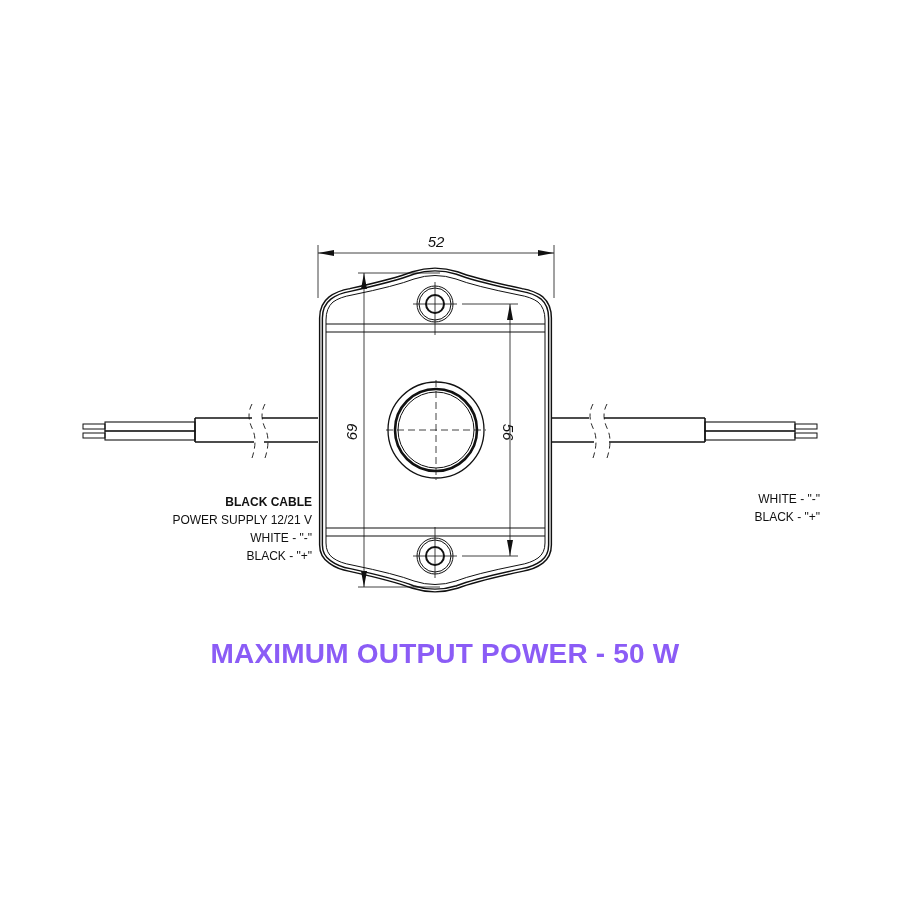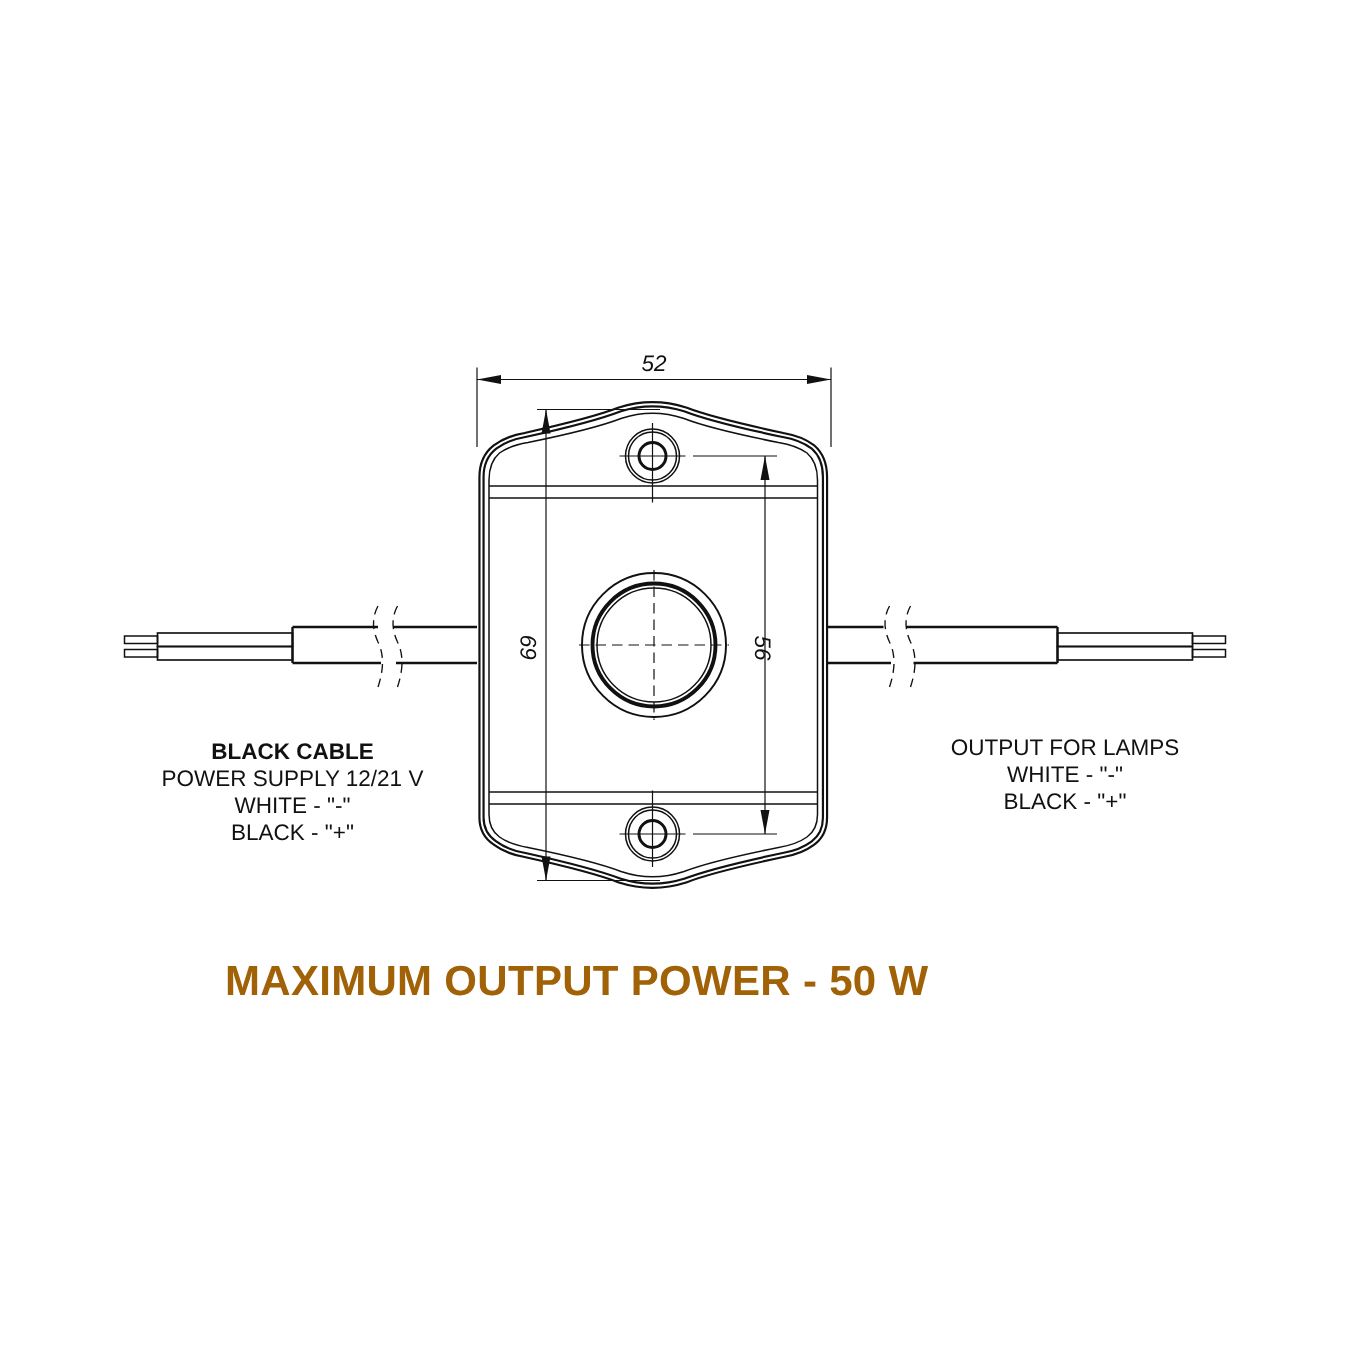--- a/index.html
+++ b/index.html
@@ -1,23 +1,23 @@
 <!DOCTYPE html>
 <html><head>
 <meta charset="utf-8">
 <style>
   html, body { margin: 0; padding: 0; background: #ffffff; }
   body { width: 900px; height: 900px; position: relative; overflow: hidden; }
   .canvas { position: absolute; left: 0; top: 0; width: 900px; height: 900px; }
-  .lbl { position: absolute; text-align: center; font-family: "Liberation Sans", sans-serif; color: #111; line-height: 18px; font-size: 15px; }
+  .lbl { position: absolute; text-align: right; font-family: "Liberation Sans", sans-serif; color: #111; line-height: 18px; font-size: 12px; }
   .lbl .t { font-weight: bold; display: block; }
   .lbl span { display: block; white-space: nowrap; }
   .left-lbl { left: 78px; top: 493px; width: 234px; }
   .right-lbl { left: 600px; top: 490px; width: 220px; }
-  .footer { position: absolute; left: 150px; top: 638px; width: 590px; text-align: left; font-family: "Liberation Sans", sans-serif; font-weight: bold; font-size: 28px; color: #a16207; letter-spacing: 0.2px; white-space: nowrap; }
+  .footer { position: absolute; left: 150px; top: 638px; width: 590px; text-align: center; font-family: "Liberation Sans", sans-serif; font-weight: bold; font-size: 28px; color: #8b5cf6; letter-spacing: 0.2px; white-space: nowrap; }
   .dim { font-family: "Liberation Sans", sans-serif; font-style: italic; font-size: 15px; fill: #111; }
 </style>
 </head>
 <body>
 
 <svg class="canvas" viewBox="0 0 900 900" xmlns="http://www.w3.org/2000/svg">
   <g stroke="#111" fill="none">
 
     <g>
 
@@ -168,18 +168,17 @@
 </svg>
 
 <div class="lbl left-lbl">
   <span class="t">BLACK CABLE</span>
   <span>POWER SUPPLY 12/21 V</span>
   <span>WHITE - "-"</span>
   <span>BLACK - "+"</span>
 </div>
 
 <div class="lbl right-lbl">
-  <span>OUTPUT FOR LAMPS</span>
   <span>WHITE - "-"</span>
   <span>BLACK - "+"</span>
 </div>
 
 <div class="footer">MAXIMUM OUTPUT POWER - 50 W</div>
 
 </body></html>

